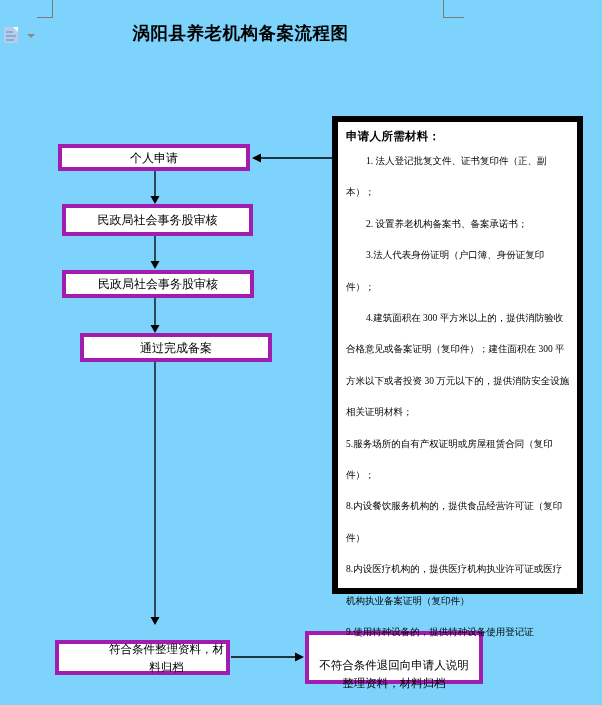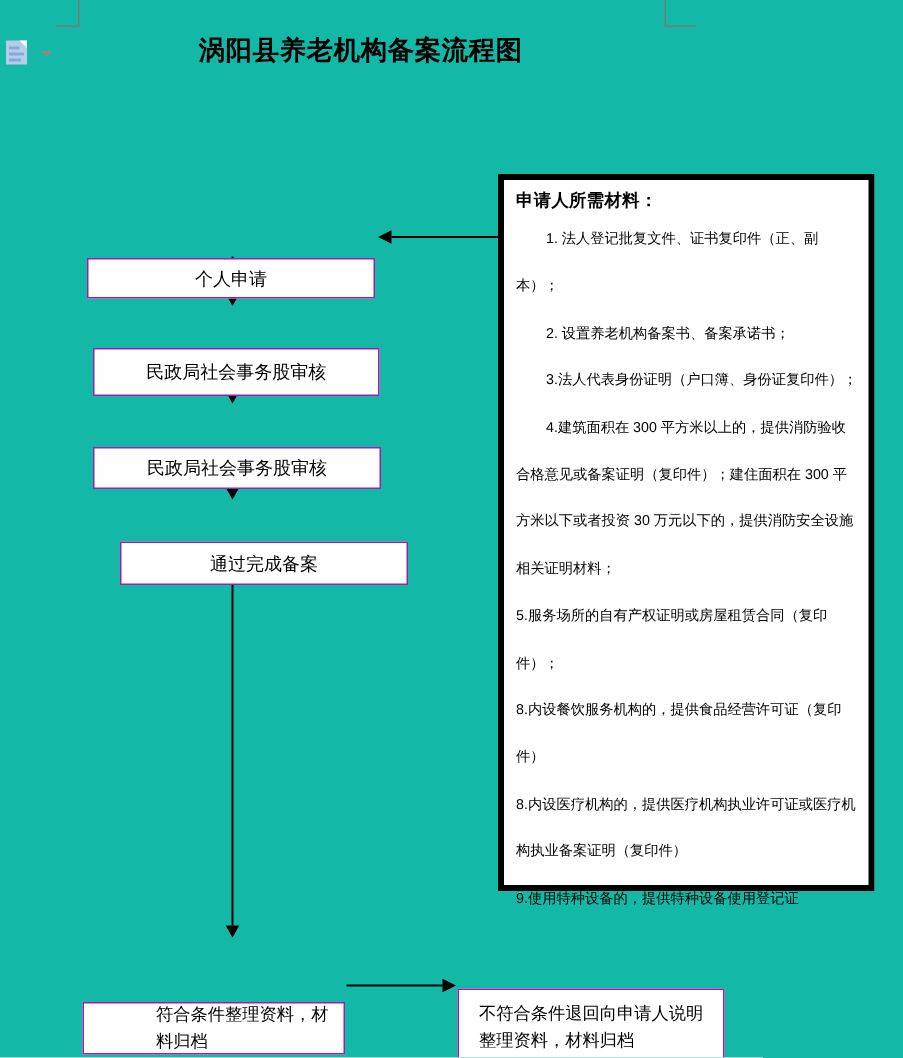--- a/index.html
+++ b/index.html
@@ -1,18 +1,18 @@
 <!DOCTYPE html>
 <html><head>
 <meta charset="utf-8">
 <style>
   html,body{margin:0;padding:0;background:#ffffff;}
   .canvas{
-    position:relative;width:602px;height:705px;background:#14b8a6;overflow:hidden;
-    font-family:Liberation Sans, sans-serif;color:#000;
+    position:relative;width:602px;height:705px;background:#7dd3fc;overflow:hidden;
+    font-family:Liberation Serif, serif;color:#000;
   }
   
   .crop{position:absolute;background:#7a7a7a;}
   .crop.tl-v{left:52px;top:0;width:1px;height:17px;}
   .crop.tl-h{left:37px;top:17px;width:16px;height:1px;}
   .crop.tr-v{left:443px;top:0;width:1px;height:17px;}
   .crop.tr-h{left:443px;top:17px;width:21px;height:1px;}
   
   .paste-btn{position:absolute;left:3px;top:26px;width:33px;height:19px;cursor:pointer;}
   .paste-doc{position:absolute;left:1px;top:1px;width:14px;height:16px;background:#b7cce8;}
@@ -21,35 +21,35 @@
   .paste-doc .l1,.paste-doc .l2,.paste-doc .l3{position:absolute;left:2px;height:2px;background:#86abd8;}
   .paste-doc .l1{top:4px;width:7px;}
   .paste-doc .l2{top:8px;width:10px;}
   .paste-doc .l3{top:12px;width:8px;}
   .paste-caret{position:absolute;left:24px;top:8px;width:0;height:0;
     border-left:4px solid transparent;border-right:4px solid transparent;border-top:4px solid #8a8a8a;}
   
   .doc-title{position:absolute;left:38px;top:21px;width:405px;margin:0;
     font-size:17.5px;font-weight:bold;text-align:center;letter-spacing:0.5px;}
   
-  .fbox{position:absolute;border:1px solid #a21caf;background:#fff;box-sizing:border-box;
-    display:flex;align-items:center;justify-content:center;text-align:left;
-    font-size:12px;line-height:18px;margin-top:28px;}
+  .fbox{position:absolute;border:4px solid #a21caf;background:#fff;box-sizing:border-box;
+    display:flex;align-items:center;justify-content:center;text-align:center;
+    font-size:12px;line-height:18px;}
   .fbox.b1{left:58px;top:144px;width:192px;height:27px;}
   .fbox.b2{left:62px;top:204px;width:191px;height:32px;}
   .fbox.b3{left:62px;top:270px;width:192px;height:28px;}
   .fbox.b4{left:80px;top:333px;width:192px;height:29px;}
   .fbox.b5{left:55px;top:640px;width:175px;height:35px;font-size:11.5px;padding-left:48px;}
   .fbox.b6{left:305px;top:631px;width:178px;height:53px;font-size:11.5px;
-    align-items:flex-start;padding-top:7px;white-space:pre-line;line-height:18px;}
+    align-items:flex-start;padding-top:21px;white-space:pre-line;line-height:18px;}
   
   .connectors{position:absolute;left:0;top:0;width:602px;height:705px;pointer-events:none;}
   
   .panel{position:absolute;left:332px;top:116px;width:251px;height:478px;
-    border:4px solid #000000;box-sizing:border-box;background:#fff;padding:5px 6px 12px 8px;}
+    border:6px solid #000000;box-sizing:border-box;background:#fff;padding:5px 6px 12px 8px;}
   .panel h2{margin:0;font-size:11.5px;font-weight:bold;line-height:19px;letter-spacing:0.3px;}
   .panel p{margin:0;font-size:9.5px;line-height:31.4px;letter-spacing:0;}
   .panel p.indent{text-indent:20px;}
 </style>
 </head>
 <body>
 
 <div class="canvas">
 
   <span class="crop tl-v"></span>

